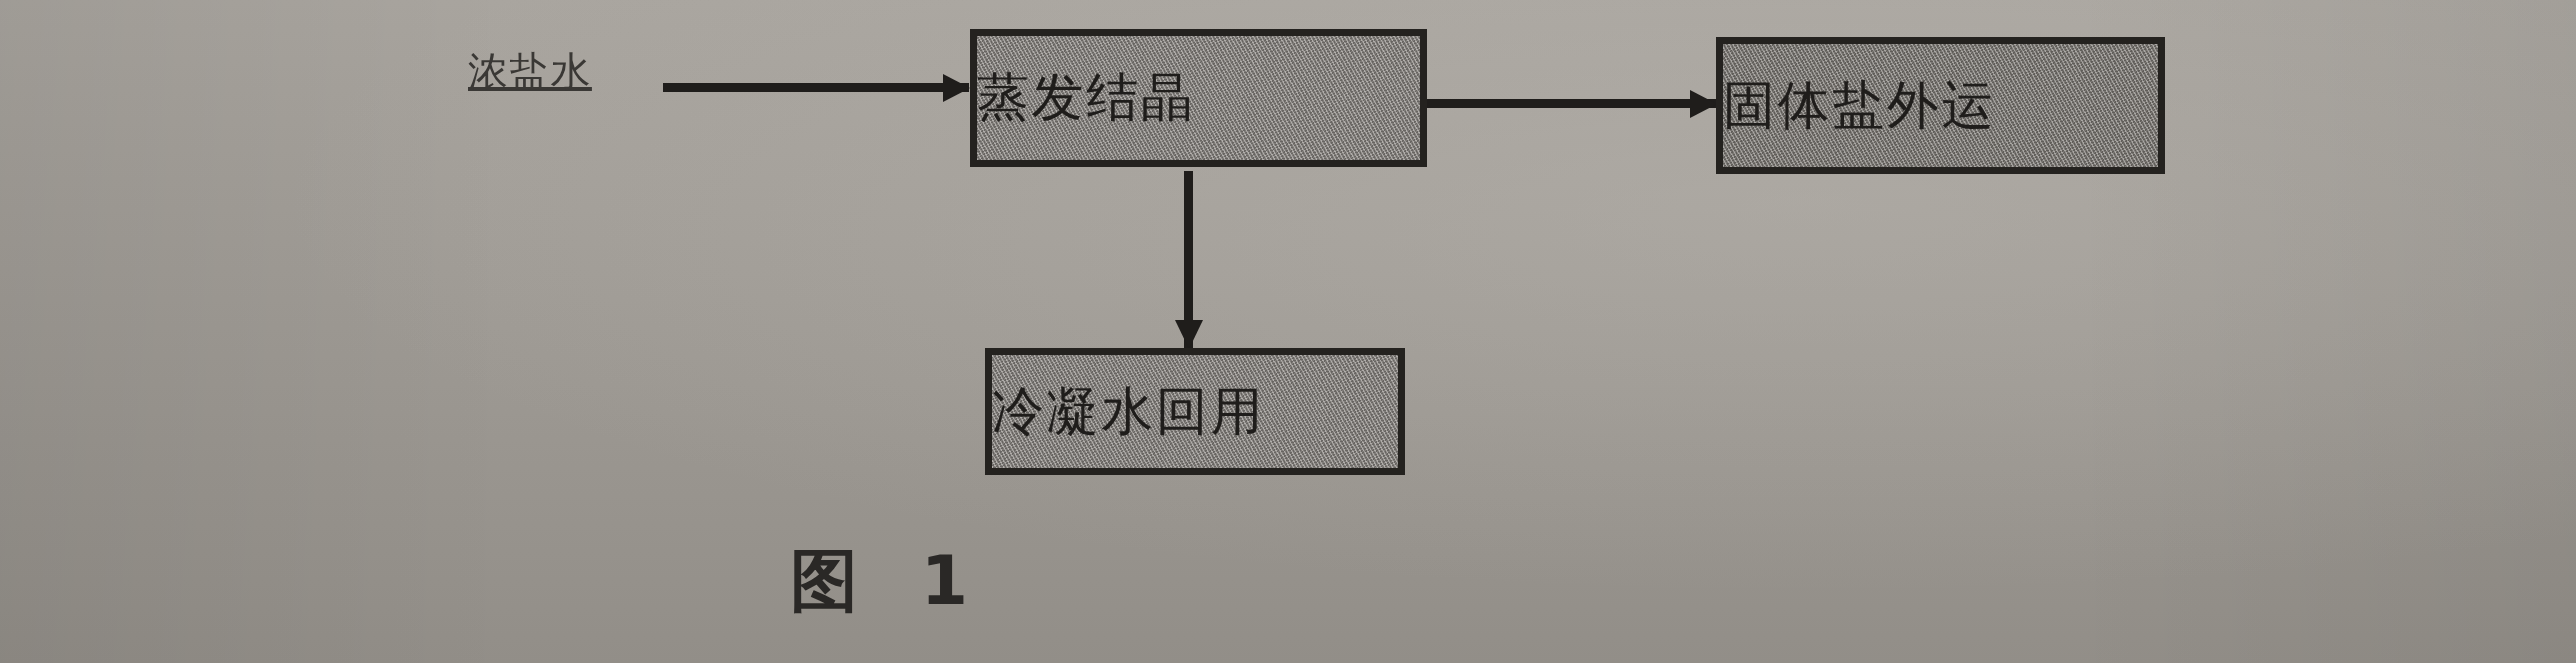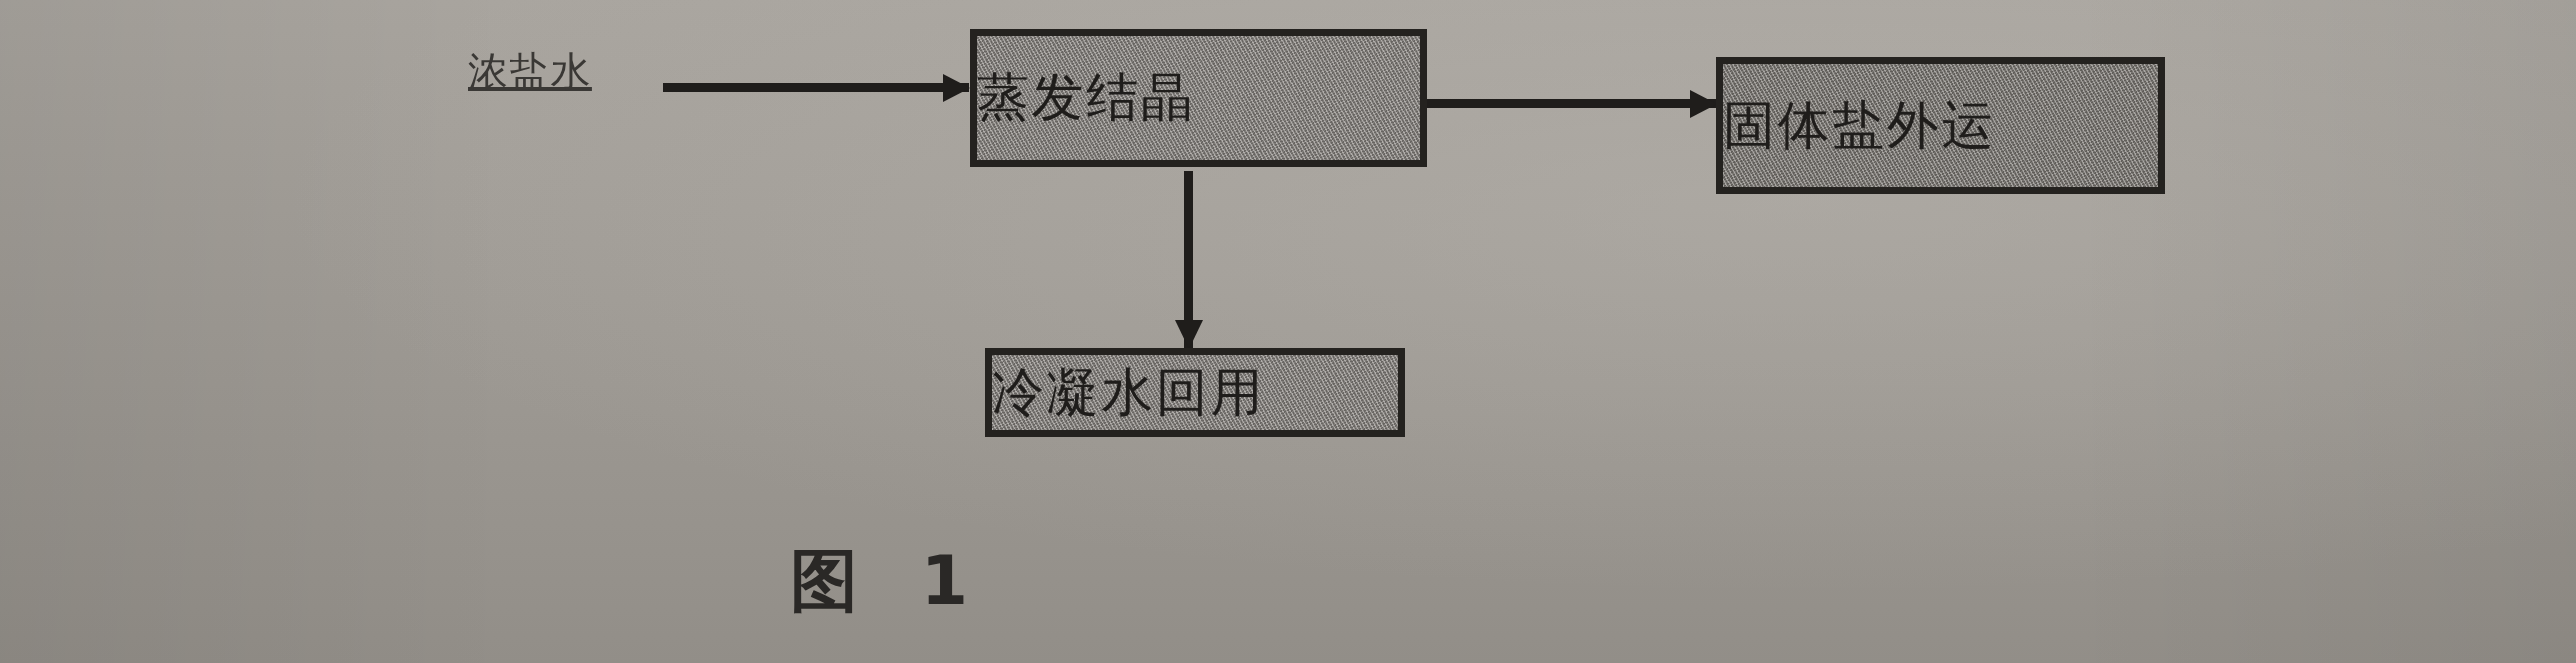--- a/index.html
+++ b/index.html
@@ -40,22 +40,22 @@
     justify-content: flex-start;
     color: #1f1d1b;
     font-size: 52px;
     letter-spacing: 2.6px;
     background-color: #8d8984;
     background-image:
       repeating-linear-gradient(60deg, rgba(255,255,255,0.22) 0px, rgba(255,255,255,0.22) 1.3px, rgba(0,0,0,0.18) 1.3px, rgba(0,0,0,0.18) 3.3px),
       repeating-linear-gradient(-30deg, rgba(255,255,255,0.12) 0px, rgba(255,255,255,0.12) 1.3px, rgba(0,0,0,0.10) 1.3px, rgba(0,0,0,0.10) 2.6px);
   }
   .box-evap   { left: 970px; top: 29px;  width: 457px; height: 138px; }
-  .box-solid  { left: 1716px; top: 37px;  width: 449px; height: 137px; background-color: #827e79; margin-top: 20px; }
-  .box-cond   { left: 985px; top: 348px; width: 420px; height: 89px; }
+  .box-solid  { left: 1716px; top: 37px;  width: 449px; height: 137px; background-color: #827e79; }
+  .box-cond   { left: 985px; top: 348px; width: 420px; height: 127px; }
   .arrow-h {
     position: absolute;
     height: 9px;
     background: #1f1d1b;
   }
   .arrow-h::after {
     content: "";
     position: absolute;
     right: -1.3px;
     top: 50%;

